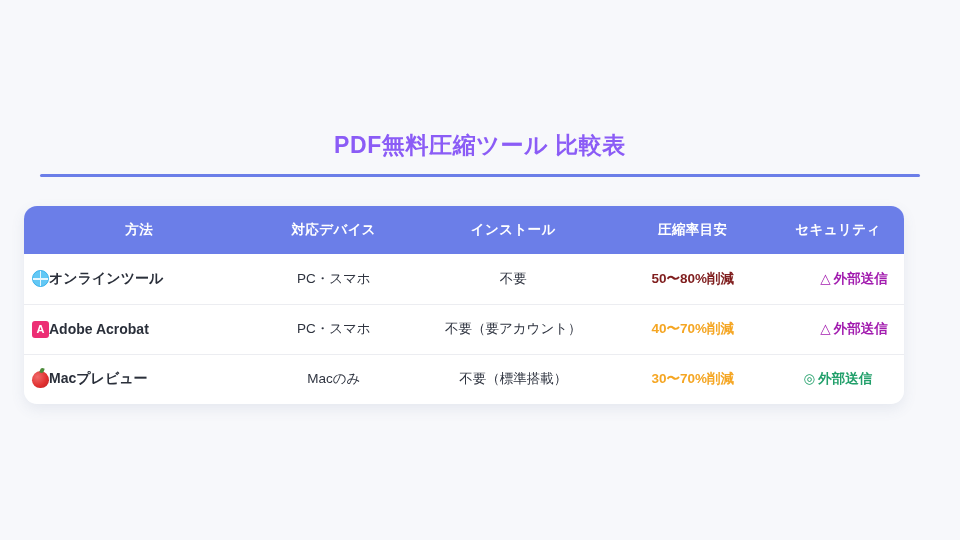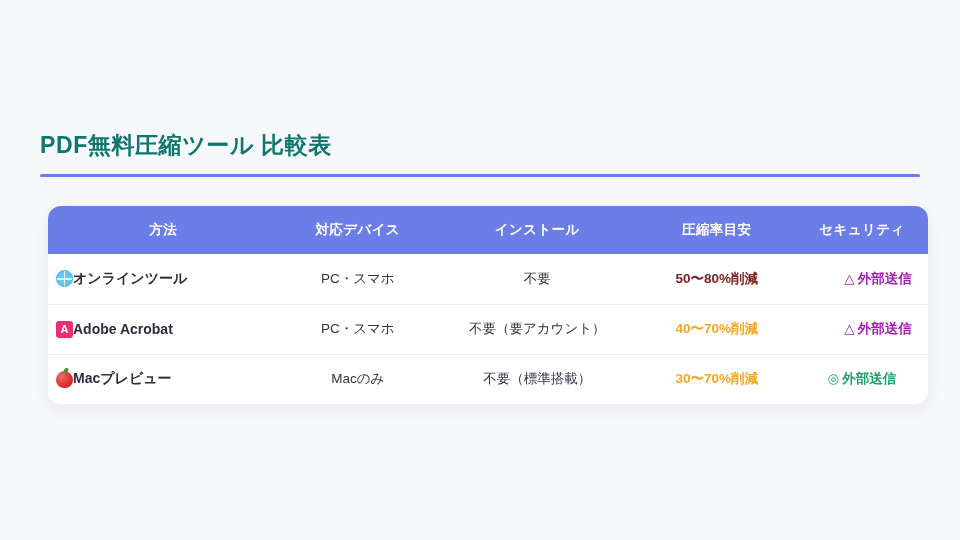--- a/index.html
+++ b/index.html
@@ -23,39 +23,39 @@
 
   
   .title-block {
     position: absolute;
     left: 40px;
     top: 128px;
     width: 880px;
   }
   .page-title {
     margin: 0;
-    text-align: left;
+    text-align: center;
     font-size: 23px;
     font-weight: 700;
-    color: #0f766e;
+    color: #8b5cf6;
     letter-spacing: 0.6px;
     line-height: 34px;
   }
   .title-rule {
     margin-top: 12px;
     height: 3px;
     width: 100%;
     background: #6b7ee8;
     border-radius: 2px;
   }
 
   
   .table-card {
     position: absolute;
-    left: 48px;
+    left: 24px;
     top: 206px;
     width: 880px;
     background: #ffffff;
     border-radius: 13px;
     box-shadow: 0 5px 14px rgba(80, 95, 140, 0.10);
     overflow: hidden;
   }
 
   .table {
     width: 100%;

